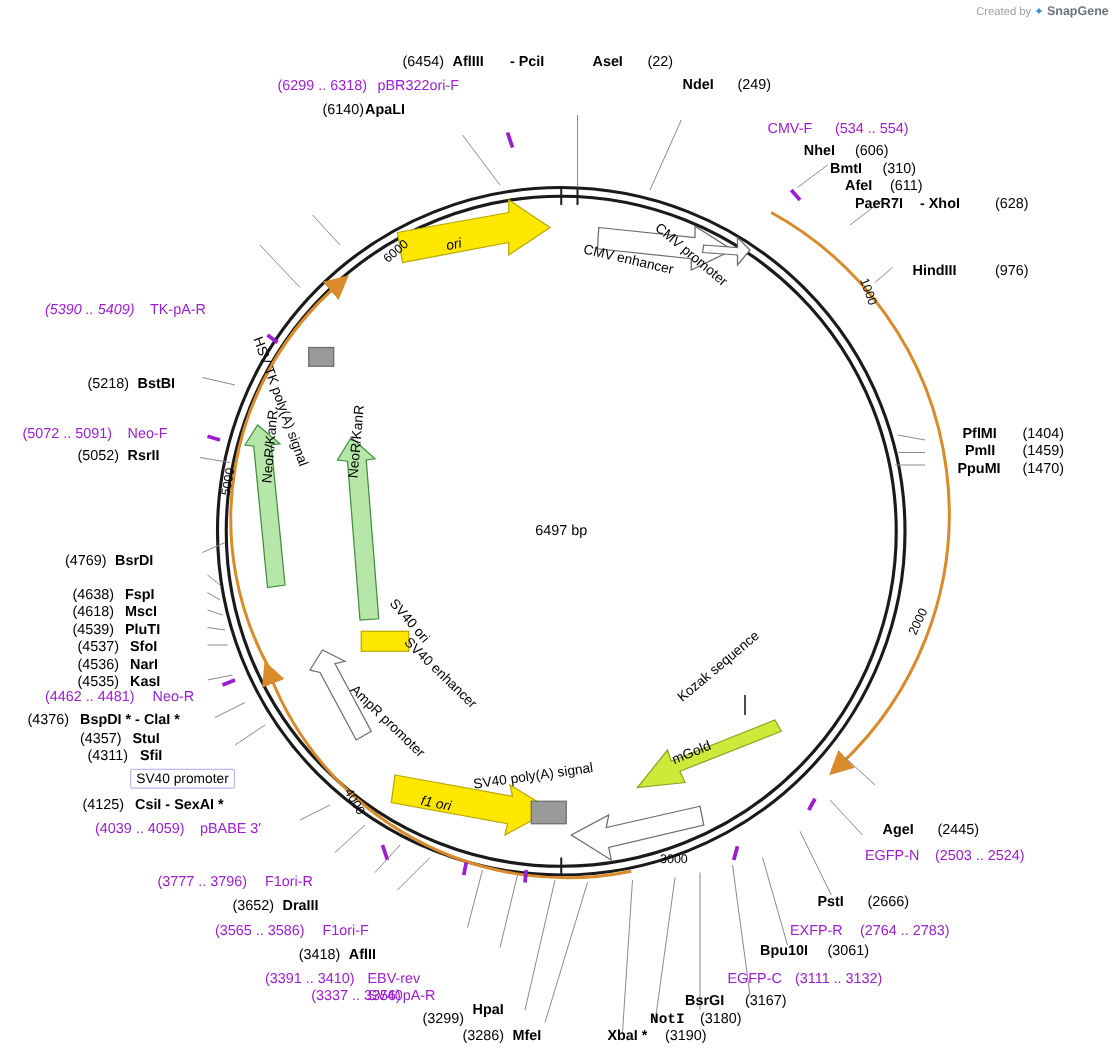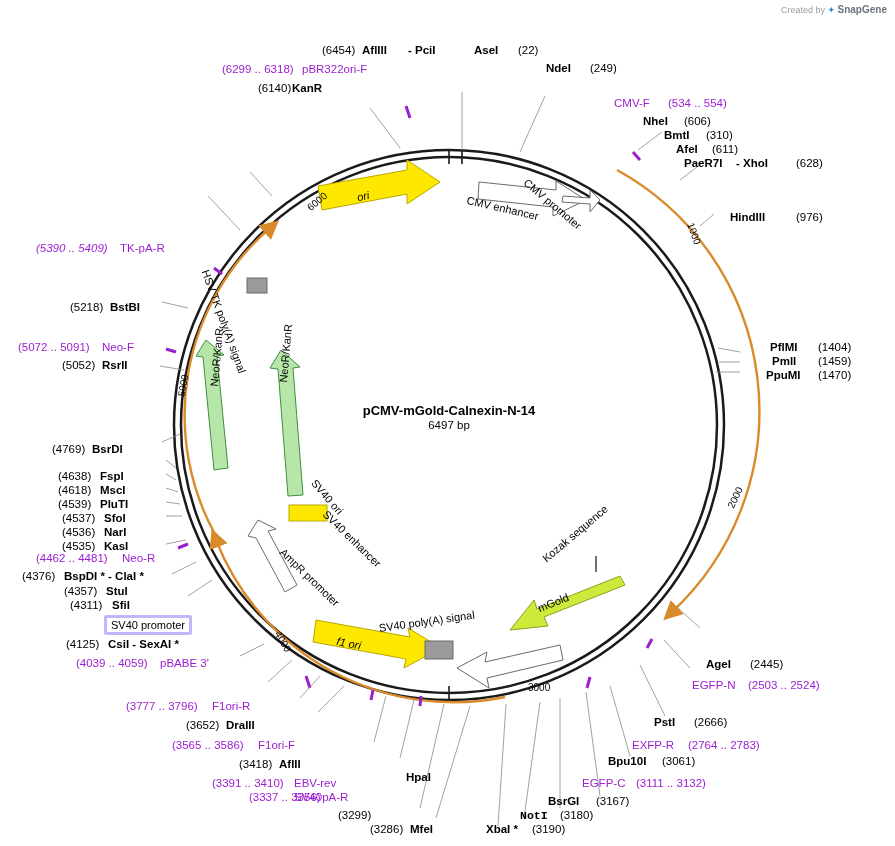--- a/index.html
+++ b/index.html
@@ -13,21 +13,21 @@
   #stage{position:absolute;left:0;top:0;width:895px;height:846px;}
   svg{position:absolute;left:0;top:0;}
   .lbl{position:absolute;white-space:nowrap;font-size:11.5px;color:#000;}
   .lbl.b{font-weight:bold;}
   .lbl.p{color:#9b1fd0;}
   .credit{position:absolute;right:8px;top:4px;font-size:9px;color:#9aa0a6;}
   .credit b{color:#6b7280;font-weight:bold;font-size:10px;}
   .credit .sg{color:#2b8bd6;}
   .plasmid-name{position:absolute;text-align:center;font-weight:bold;font-size:13px;color:#000;}
   .plasmid-size{position:absolute;text-align:center;font-size:11.5px;color:#000;}
-  .boxlbl{position:absolute;border:3px solid #c4b5fd;border-radius:2px;background:#fff;
+  .boxlbl{position:absolute;border:1px solid #c4b5fd;border-radius:2px;background:#fff;
           font-size:11px;padding:1px 4px;color:#000;}
   .feat{position:absolute;font-size:11px;color:#000;}
   .tick{position:absolute;font-size:10px;color:#000;}
 </style>
 </head>
 <body>
 
 <div id="stage">
 
   <div class="credit">
@@ -134,21 +134,20 @@
       <line x1="176" y1="480" x2="166" y2="474"></line>
       <line x1="176" y1="468" x2="166" y2="460"></line>
       <line x1="180" y1="434" x2="162" y2="442"></line>
       <line x1="184" y1="370" x2="160" y2="366"></line>
       <line x1="188" y1="308" x2="162" y2="302"></line>
       <line x1="240" y1="230" x2="208" y2="196"></line>
       <line x1="272" y1="196" x2="250" y2="172"></line>
     </g>
   </svg>
 
-  <div class="plasmid-name" style="left:299px;top:403px;width:300px;">pCMV-mGold-Calnexin-N-14</div>
   <div class="plasmid-size" style="left:299px;top:419px;width:300px;">6497 bp</div>
 
   <div class="tick" style="left:683px;top:228px;transform:rotate(70deg);">1000</div>
   <div class="tick" style="left:724px;top:492px;transform:rotate(-65deg);">2000</div>
   <div class="tick" style="left:528px;top:682px;">3000</div>
   <div class="tick" style="left:272px;top:636px;transform:rotate(60deg);">4000</div>
   <div class="tick" style="left:172px;top:380px;transform:rotate(-80deg);">5000</div>
   <div class="tick" style="left:306px;top:196px;transform:rotate(-40deg);">6000</div>
 
   <div class="feat" style="left:357px;top:190px;transform:rotate(-12deg);font-style:italic;">ori</div>
@@ -170,21 +169,21 @@
   <div class="lbl b" style="left:362px;top:44px;">AflIII</div>
   <div class="lbl b" style="left:408px;top:44px;">- PciI</div>
   <div class="lbl b" style="left:474px;top:44px;">AseI</div>
   <div class="lbl" style="left:518px;top:44px;">(22)</div>
   <div class="lbl b" style="left:546px;top:62px;">NdeI</div>
   <div class="lbl" style="left:590px;top:62px;">(249)</div>
 
   <div class="lbl p" style="left:222px;top:63px;">(6299 .. 6318)</div>
   <div class="lbl p" style="left:302px;top:63px;">pBR322ori-F</div>
   <div class="lbl" style="left:258px;top:82px;">(6140)</div>
-  <div class="lbl b" style="left:292px;top:82px;">KanR</div>
+  <div class="lbl b" style="left:292px;top:82px;">ApaLI</div>
 
   <div class="lbl p" style="left:614px;top:97px;">CMV-F</div>
   <div class="lbl p" style="left:668px;top:97px;">(534 .. 554)</div>
   <div class="lbl b" style="left:643px;top:115px;">NheI</div>
   <div class="lbl" style="left:684px;top:115px;">(606)</div>
   <div class="lbl b" style="left:664px;top:129px;">BmtI</div>
   <div class="lbl" style="left:706px;top:129px;">(310)</div>
   <div class="lbl b" style="left:676px;top:143px;">AfeI</div>
   <div class="lbl" style="left:712px;top:143px;">(611)</div>
   <div class="lbl b" style="left:684px;top:157px;">PaeR7I</div>
@@ -214,21 +213,21 @@
   <div class="lbl p" style="left:582px;top:777px;">EGFP-C</div>
   <div class="lbl p" style="left:636px;top:777px;">(3111 .. 3132)</div>
   <div class="lbl b" style="left:548px;top:795px;">BsrGI</div>
   <div class="lbl" style="left:596px;top:795px;">(3167)</div>
   <div class="lbl b" style="left:520px;top:809px;font-family:Liberation Mono, monospace;">NotI</div>
   <div class="lbl" style="left:560px;top:809px;">(3180)</div>
   <div class="lbl b" style="left:486px;top:823px;">XbaI *</div>
   <div class="lbl" style="left:532px;top:823px;">(3190)</div>
 
   <div class="lbl" style="left:338px;top:809px;">(3299)</div>
-  <div class="lbl b" style="left:378px;top:771px;margin-left:28px;">HpaI</div>
+  <div class="lbl b" style="left:378px;top:802px;">HpaI</div>
   <div class="lbl" style="left:370px;top:823px;">(3286)</div>
   <div class="lbl b" style="left:410px;top:823px;">MfeI</div>
   <div class="lbl" style="left:239px;top:758px;">(3418)</div>
   <div class="lbl b" style="left:279px;top:758px;">AflII</div>
   <div class="lbl p" style="left:212px;top:777px;">(3391 .. 3410)</div>
   <div class="lbl p" style="left:294px;top:777px;">EBV-rev</div>
   <div class="lbl p" style="left:212px;top:791px;margin-left:37px;">(3337 .. 3356)</div>
   <div class="lbl p" style="left:294px;top:791px;">SV40pA-R</div>
   <div class="lbl p" style="left:172px;top:739px;">(3565 .. 3586)</div>
   <div class="lbl p" style="left:258px;top:739px;">F1ori-F</div>

